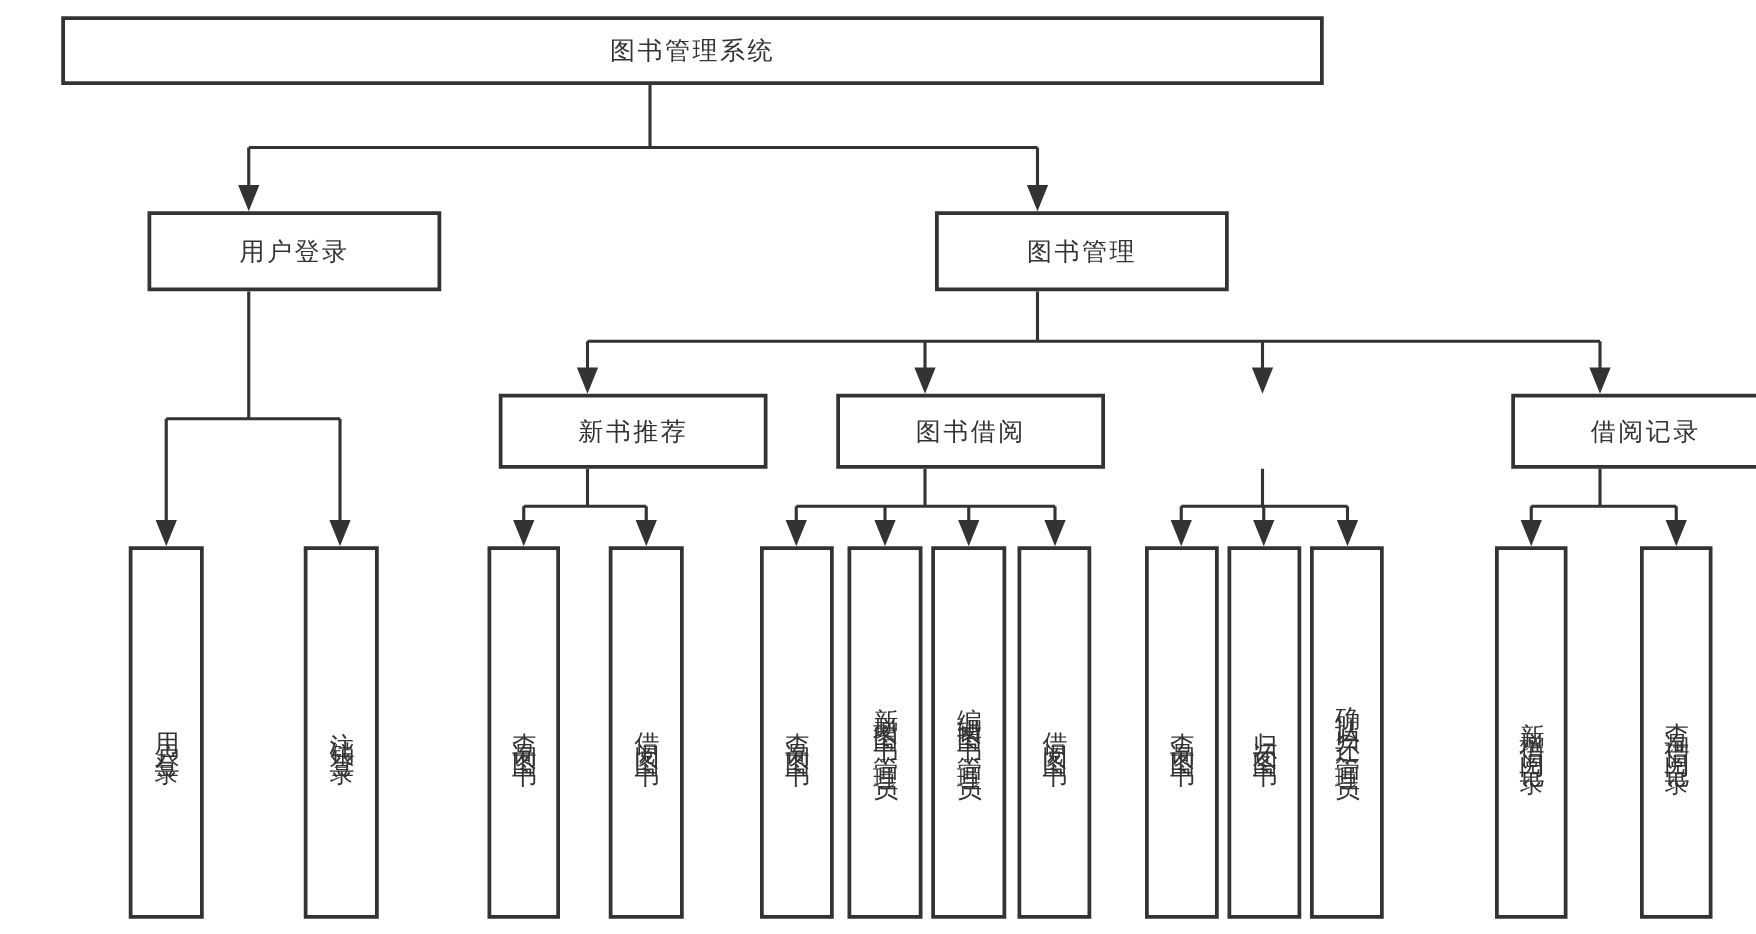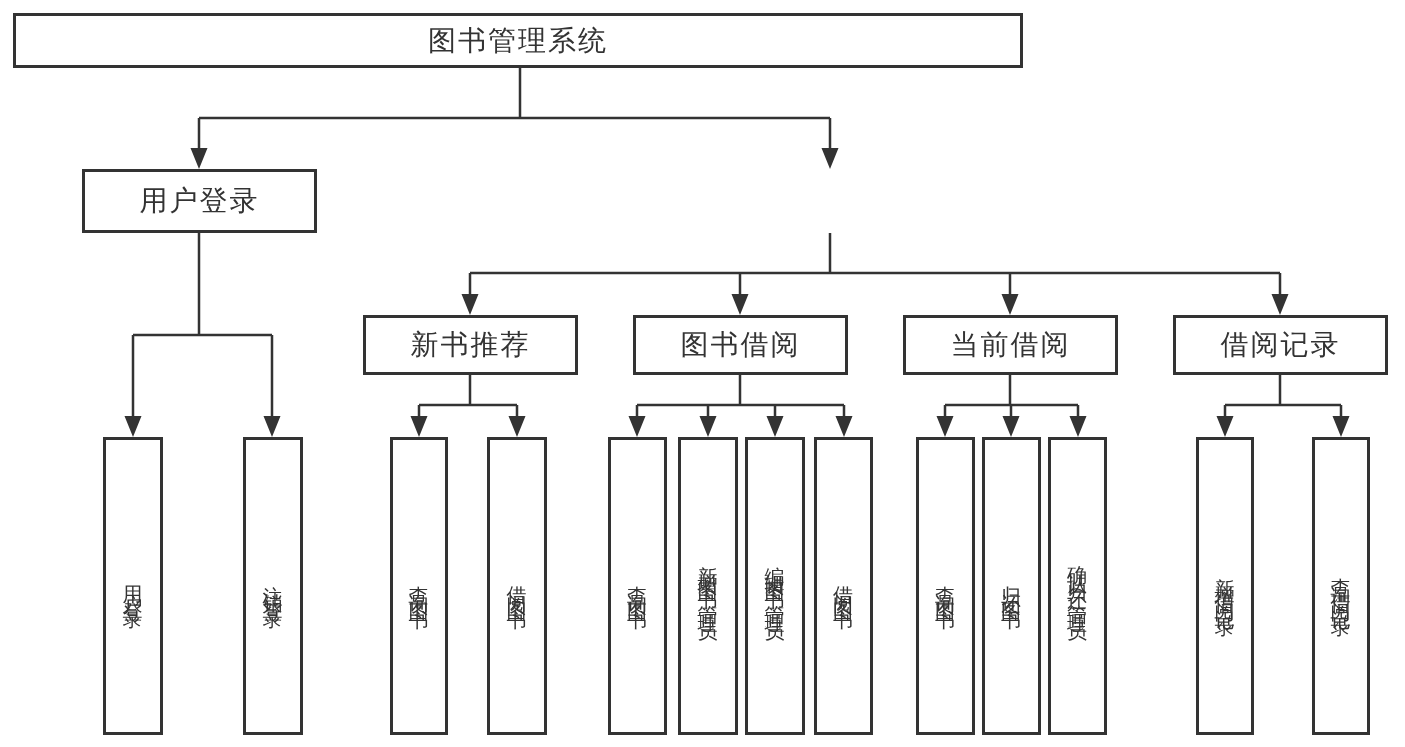--- a/index.html
+++ b/index.html
@@ -28,23 +28,24 @@
     box-sizing: border-box;
     background: #ffffff;
     border: 3px solid #333333;
     color: #333333;
     display: flex;
     align-items: center;
     justify-content: center;
     z-index: 2;
   }
   .node-h {
-    font-size: 28px;
+    font-size: 20px;
     letter-spacing: 2px;
     white-space: nowrap;
+    margin-left: 36px;
   }
   .node-v {
     font-size: 20px;
   }
   .vtext {
     writing-mode: vertical-rl;
     letter-spacing: 8px;
     line-height: 1;
     white-space: nowrap;
   }
@@ -107,24 +108,24 @@
              M637,437 L628.5,416 L645.5,416 Z  M708,437 L699.5,416 L716.5,416 Z
              M775,437 L766.5,416 L783.5,416 Z  M844,437 L835.5,416 L852.5,416 Z
              M945,437 L936.5,416 L953.5,416 Z  M1011,437 L1002.5,416 L1019.5,416 Z
              M1078,437 L1069.5,416 L1086.5,416 Z
              M1225,437 L1216.5,416 L1233.5,416 Z  M1341,437 L1332.5,416 L1349.5,416 Z"></path>
   </svg>
 
   <div class="node node-h n-root">图书管理系统</div>
 
   <div class="node node-h n-user-login">用户登录</div>
+  <div class="node node-h n-book-mgmt">图书管理</div>
 
   <div class="node node-h l3 n-book-borrow">图书借阅</div>
   <div class="node node-h l3 n-new-book">新书推荐</div>
-  <div class="node node-h l3 n-cur-borrow">当前借阅</div>
   <div class="node node-h l3 n-borrow-rec">借阅记录</div>
 
   <div class="node node-v leaf n-leaf-login">
     <span class="vtext">用户登录</span>
   </div>
   <div class="node node-v leaf n-leaf-logout">
     <span class="vtext">注销登录</span>
   </div>
 
   <div class="node node-v leaf n-nbr-query">

